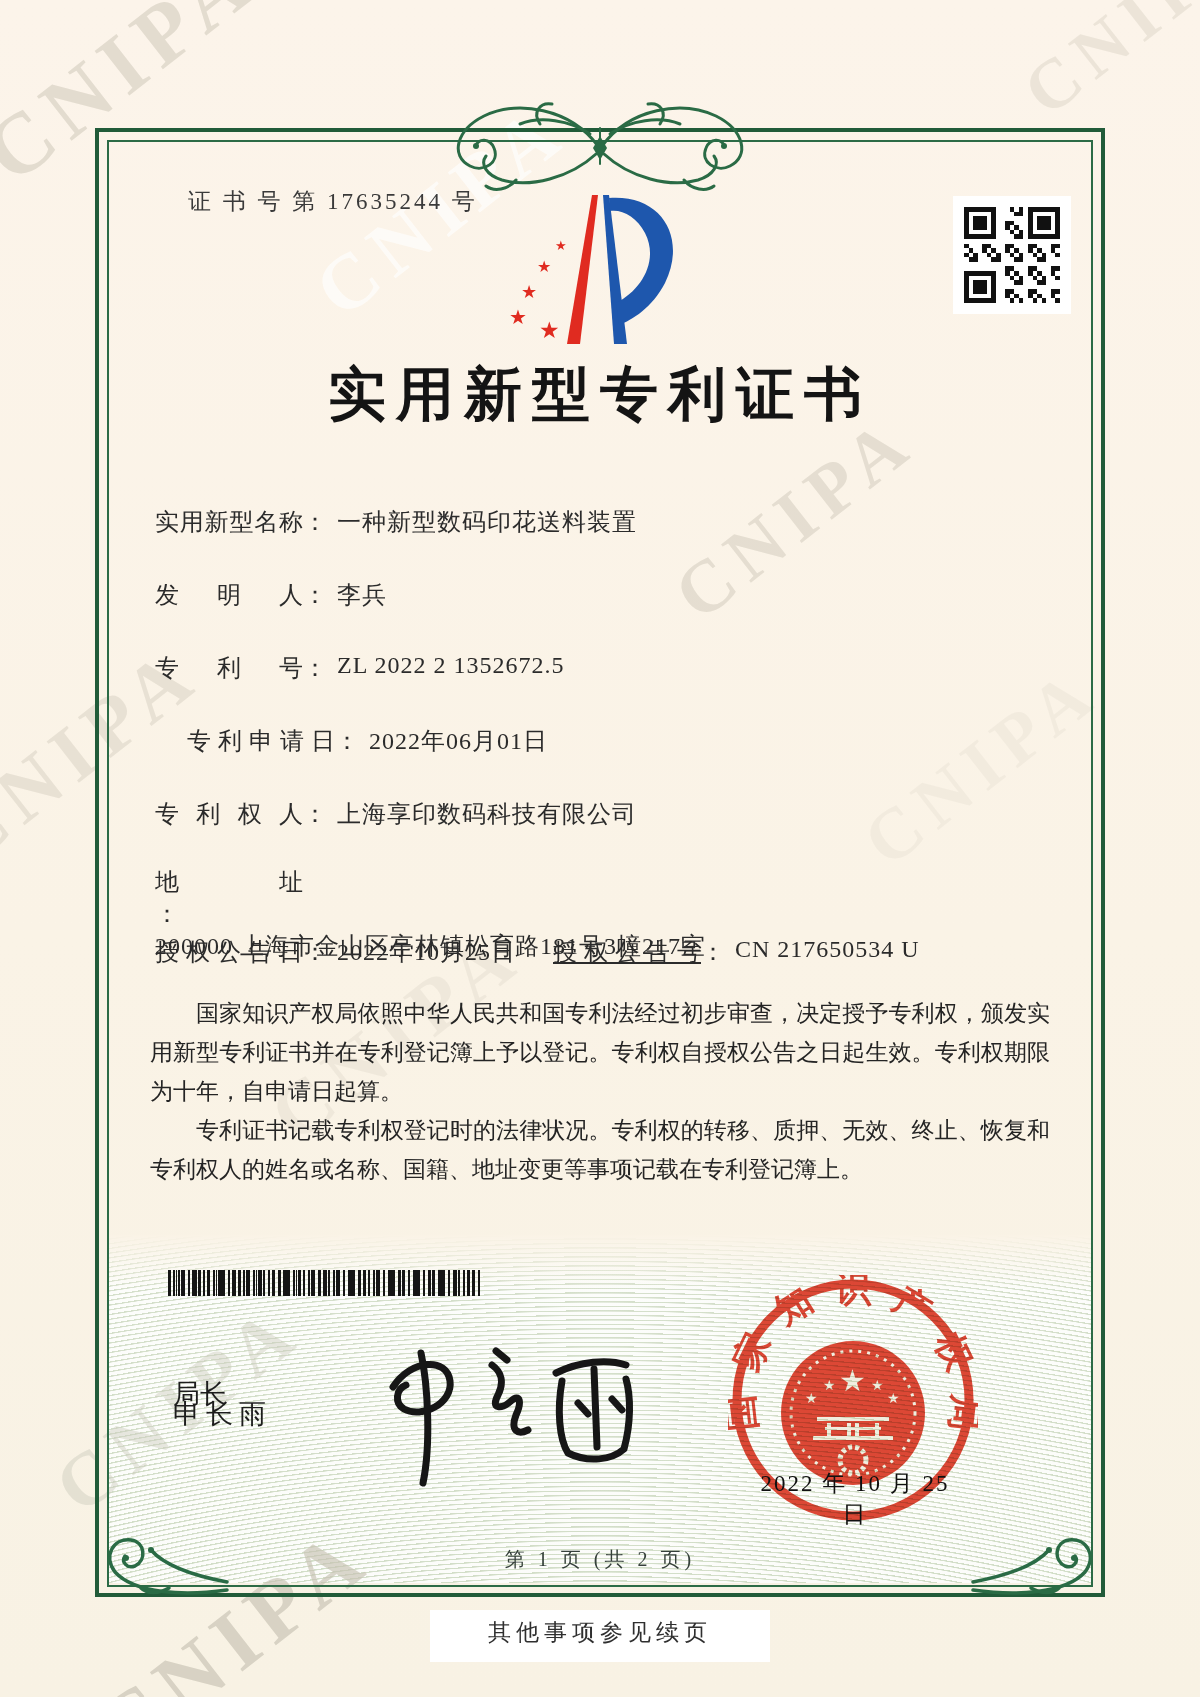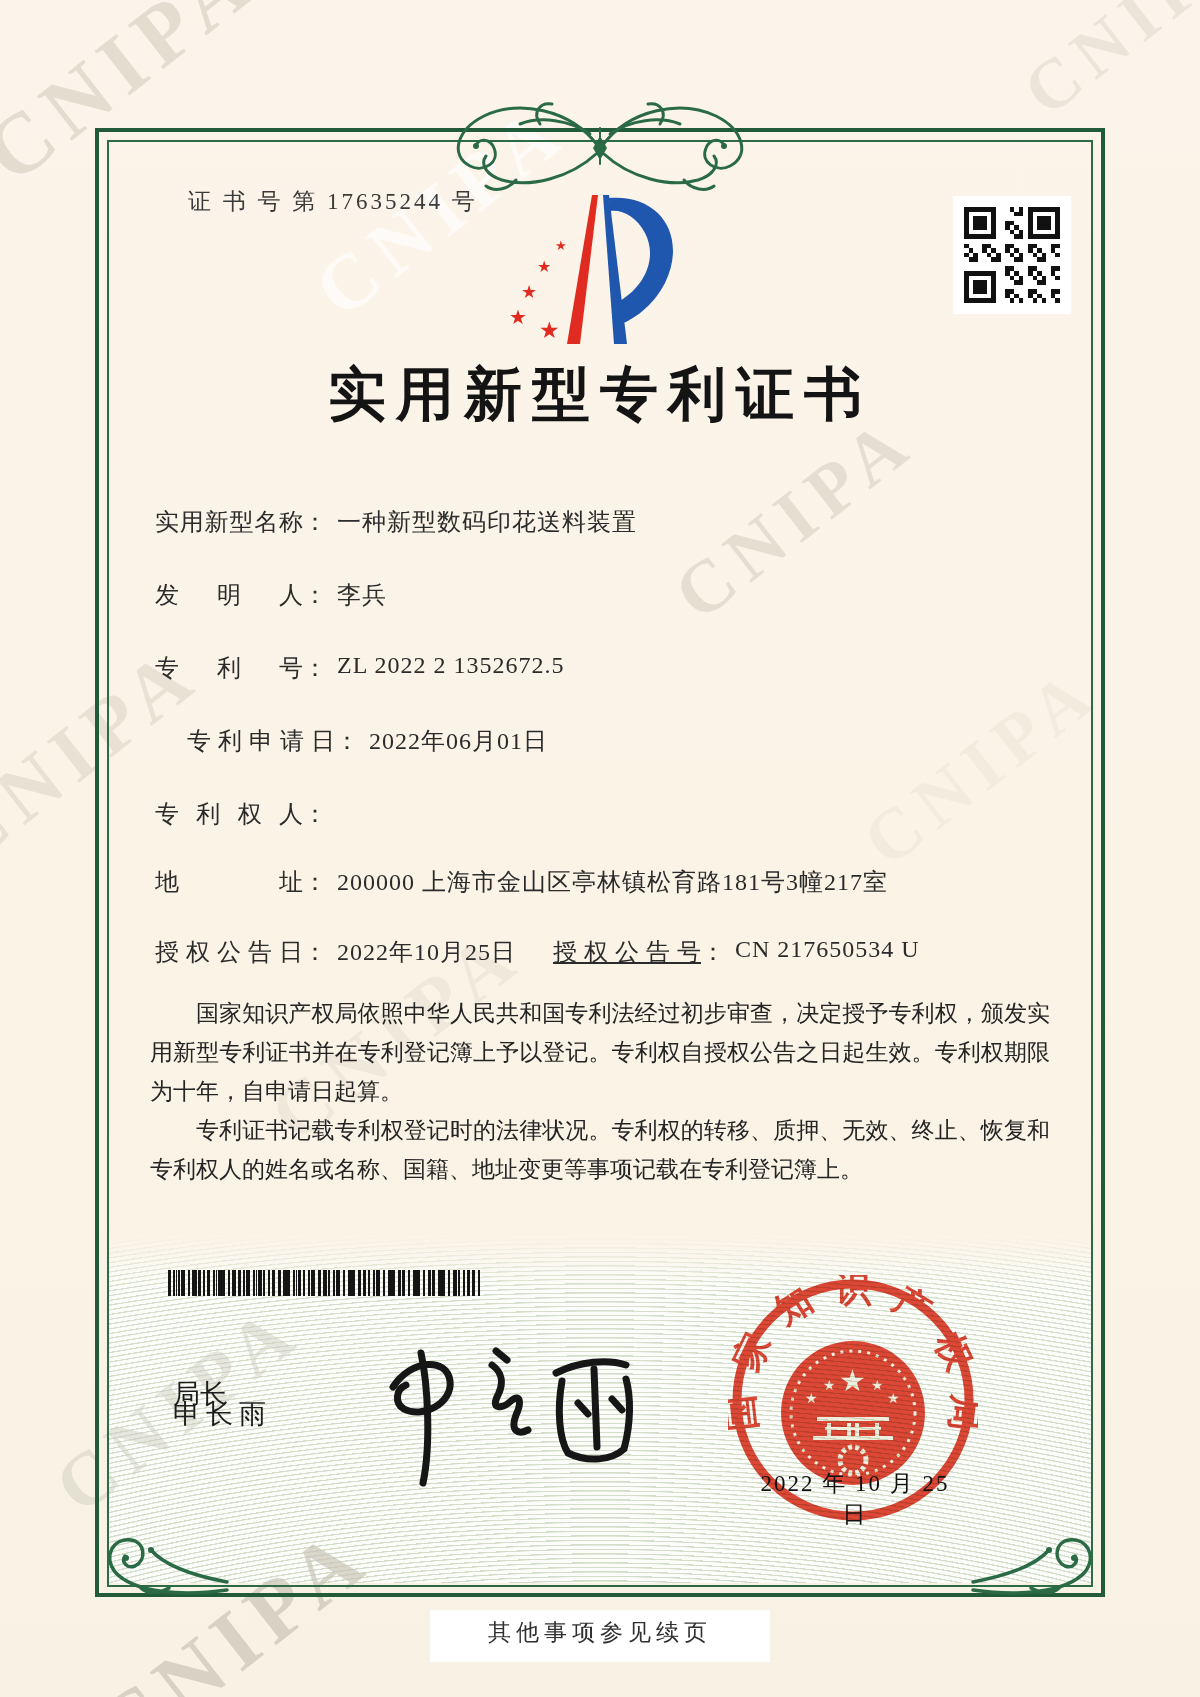--- a/index.html
+++ b/index.html
@@ -54,21 +54,21 @@
   .doc-title{position:absolute; left:0; top:356px; width:100%; z-index:3;
     text-align:center; font-size:58px; font-weight:700; letter-spacing:10px; color:#141414;}
   
   .field-row{position:absolute; left:155px; width:900px; height:34px; z-index:3;
     font-size:24px; display:flex; align-items:flex-start; white-space:nowrap;}
   .f-label{display:inline-block; width:148px; text-align:justify;
     text-align-last:justify; color:#2b2b2b;}
   .f-colon{display:inline-block; margin-right:10px;}
   .f-value{letter-spacing:1px;}
   .row1{top:506px;} .row2{top:579px;} .row3{top:652px;}
-  .row4{top:725px;margin-left:32px;} .row5{top:798px;} .row6{top:866px;} .row7{top:936px;}
+  .row4{top:725px;margin-left:32px;} .row5{top:798px;} .row6{top:866px;flex-direction:column;} .row7{top:936px;}
   .pair2{margin-left:37px;text-decoration:underline;}
   
   .body-text{position:absolute; left:150px; top:994px; width:900px; z-index:3;
     font-size:23px; line-height:39px; text-align:justify; color:#242424;}
   .body-text p{margin:0; text-indent:2em;}
   
   .barcode{position:absolute; left:168px; top:1270px; width:312px; height:26px; z-index:3;
     background:
       repeating-linear-gradient(90deg,#151515 0 2px,transparent 2px 5px),
       repeating-linear-gradient(90deg,#151515 0 1px,transparent 1px 8px),
@@ -376,20 +376,21 @@
       <span class="f-value">ZL 2022 2 1352672.5</span>
   </div>
   <div class="field-row row4">
     <span class="f-label">专利申请日</span>
       <span class="f-colon">：</span>
       <span class="f-value">2022年06月01日</span>
   </div>
   <div class="field-row row5">
     <span class="f-label">专利权人</span>
       <span class="f-colon">：</span>
+      <span class="f-value">上海享印数码科技有限公司</span>
   </div>
   <div class="field-row row6">
     <span class="f-label">地址</span>
       <span class="f-colon">：</span>
       <span class="f-value">200000 上海市金山区亭林镇松育路181号3幢217室</span>
   </div>
   <div class="field-row row7">
     <span class="f-label">授权公告日</span>
       <span class="f-colon">：</span>
       <span class="f-value">2022年10月25日</span>
@@ -446,15 +447,16 @@
         <rect x="99" y="148" width="4" height="14"></rect>
         <rect x="119" y="148" width="4" height="14"></rect>
         <rect x="127" y="148" width="4" height="14"></rect>
         <rect x="147" y="148" width="4" height="14"></rect>
       </g>
       <circle cx="125" cy="185" r="13" fill="none" stroke="#f2efe2" stroke-width="5" stroke-dasharray="4,3"></circle>
     </g>
   </svg>
   <div class="seal-date">2022 年 10 月 25 日</div>
 
+  <div class="page-info">第 1 页 (共 2 页)</div>
   <div class="continuation">其他事项参见续页</div>
 
 </div>
 
 </body></html>

